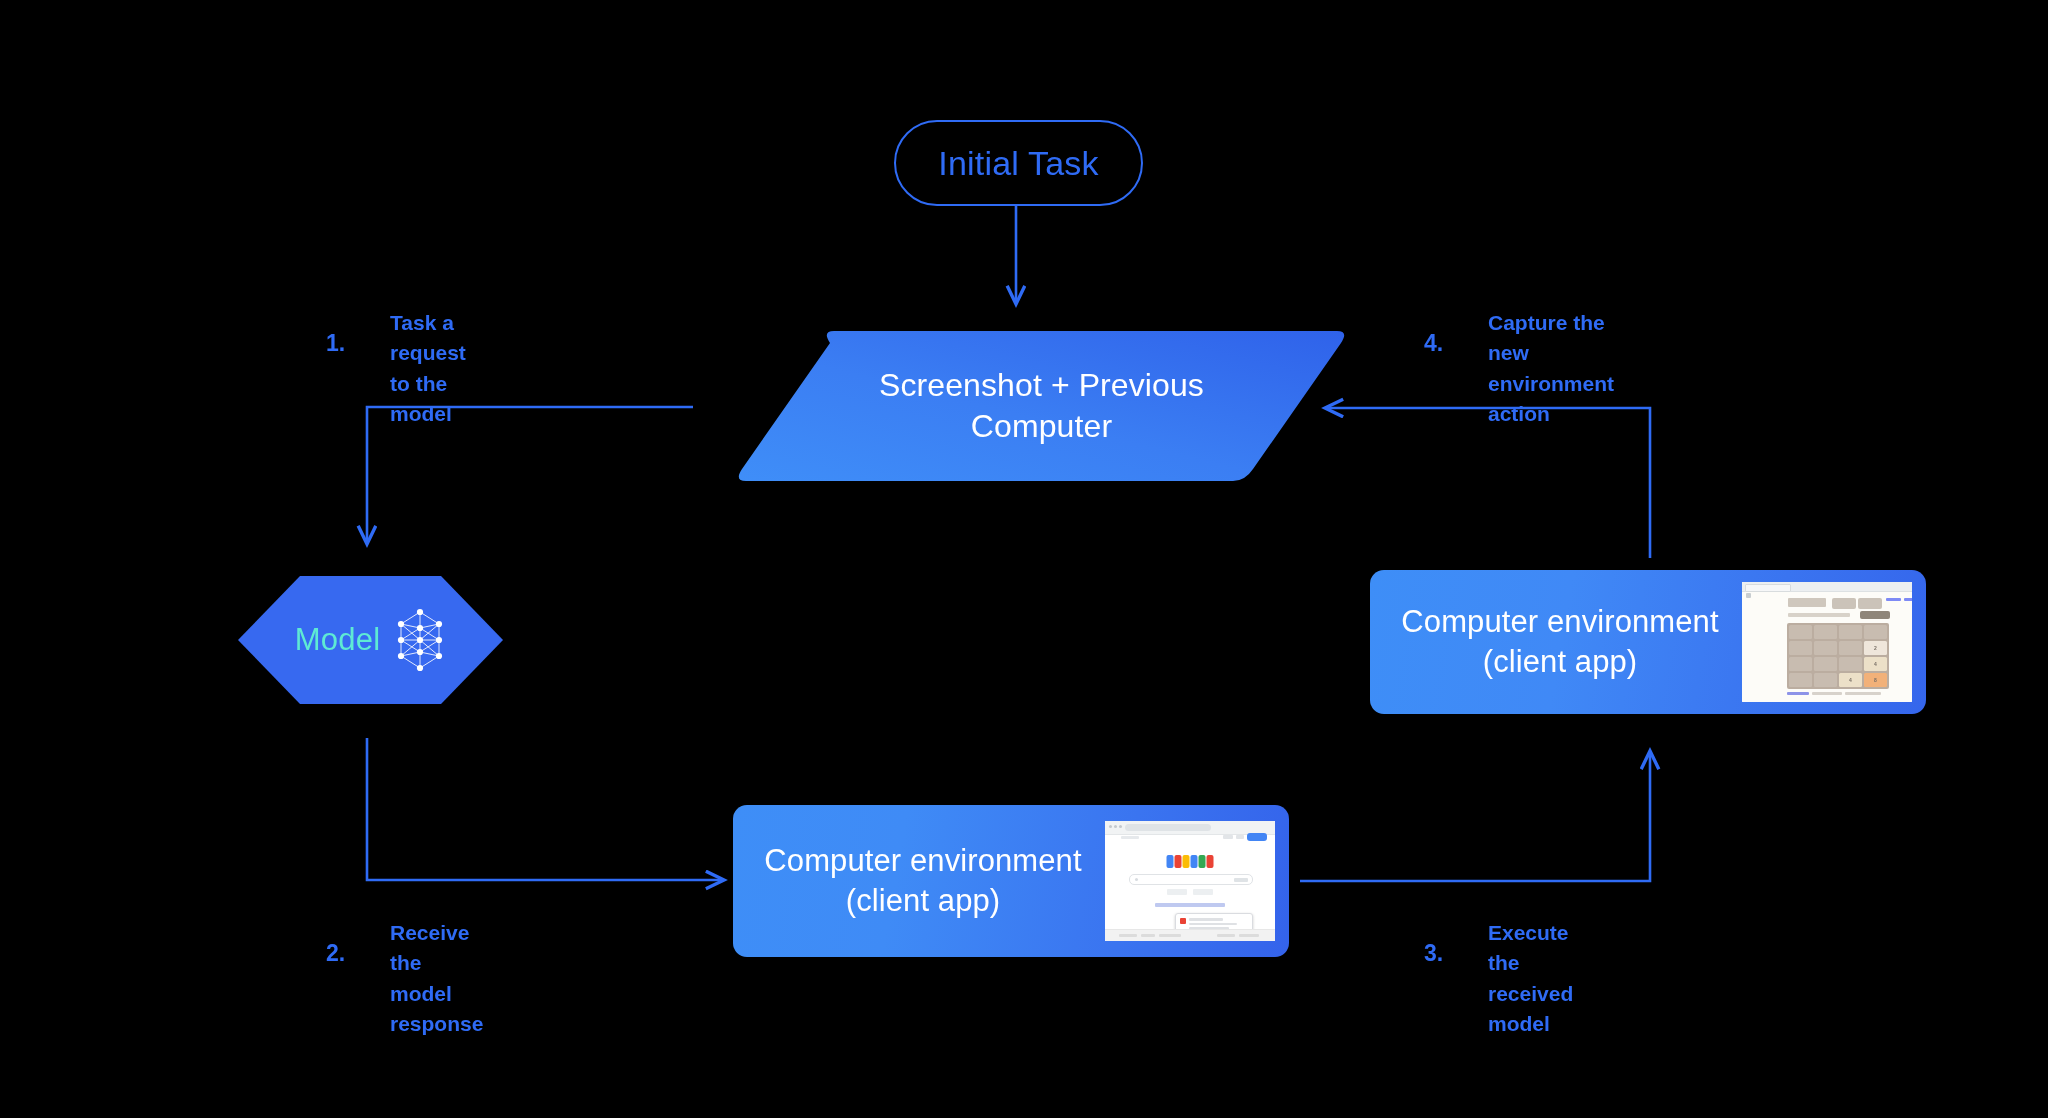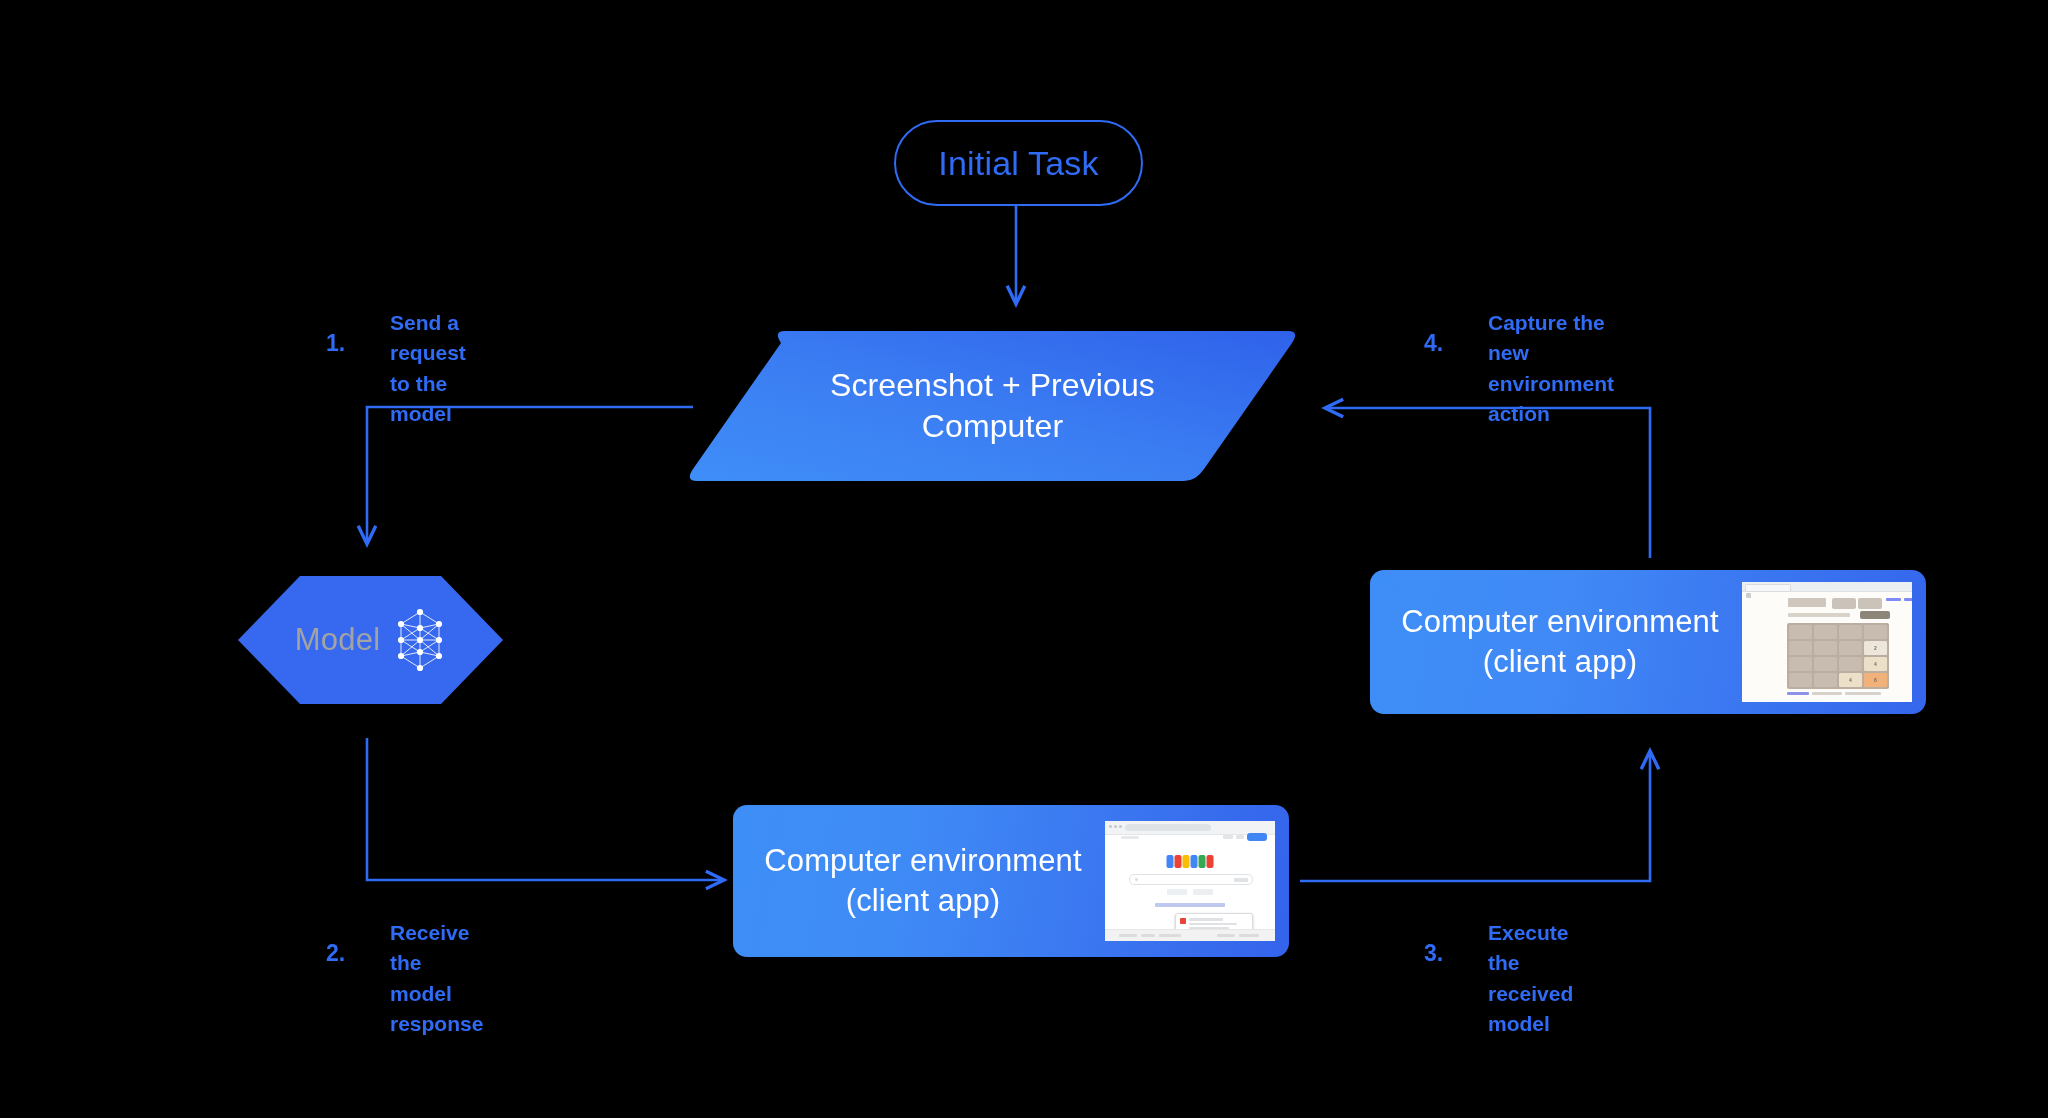--- a/index.html
+++ b/index.html
@@ -15,36 +15,36 @@
 
   
   .pill{
     position:absolute;left:894px;top:120px;width:245px;height:82px;
     border:2.5px solid #2f6bf5;border-radius:44px;
     display:flex;align-items:center;justify-content:center;
     color:#2f6bf5;font-size:34px;letter-spacing:.2px;
   }
 
   
-  .para-wrap{position:absolute;left:685px;top:331px;width:615px;height:150px;}
+  .para-wrap{position:absolute;left:734px;top:331px;width:615px;height:150px;}
   .para-wrap svg{position:absolute;inset:0;}
   .para-label{
     position:absolute;inset:0;display:flex;flex-direction:column;
     align-items:center;justify-content:center;
     color:#fff;font-size:32px;line-height:1.28;text-align:center;
     letter-spacing:.1px;
   }
 
   
   .hex-wrap{position:absolute;left:238px;top:576px;width:265px;height:128px;}
   .hex-wrap svg.shape{position:absolute;inset:0;}
   .hex-inner{
     position:absolute;inset:0;display:flex;align-items:center;justify-content:center;gap:14px;
   }
-  .hex-inner .ml{color:#a3a3a3;font-size:31px;letter-spacing:.2px;}
+  .hex-inner .ml{color:#5eead4;font-size:31px;letter-spacing:.2px;}
   .nn{width:52px;height:66px;display:block;}
 
   
   .card{
     position:absolute;border-radius:14px;overflow:hidden;
     display:flex;align-items:center;
   }
   .card .ctext{
     color:#fff;font-size:31px;line-height:1.3;text-align:center;
     flex:1;padding-left:8px;letter-spacing:.1px;
@@ -293,21 +293,21 @@
             <b style="left:54px;width:22px;"></b>
           <b style="left:112px;width:18px;"></b>
             <b style="left:134px;width:20px;"></b>
         </div>
       </div>
     </div>
   </div>
 
   <div class="step" id="step1">
     <span class="num">1.</span>
-    <span class="txt">Send a request
+    <span class="txt">Task a request
 to the model</span>
   </div>
   <div class="step" id="step4">
     <span class="num">4.</span>
     <span class="txt">Capture the new
 environment action</span>
   </div>
   <div class="step" id="step2">
     <span class="num">2.</span>
     <span class="txt">Receive the

